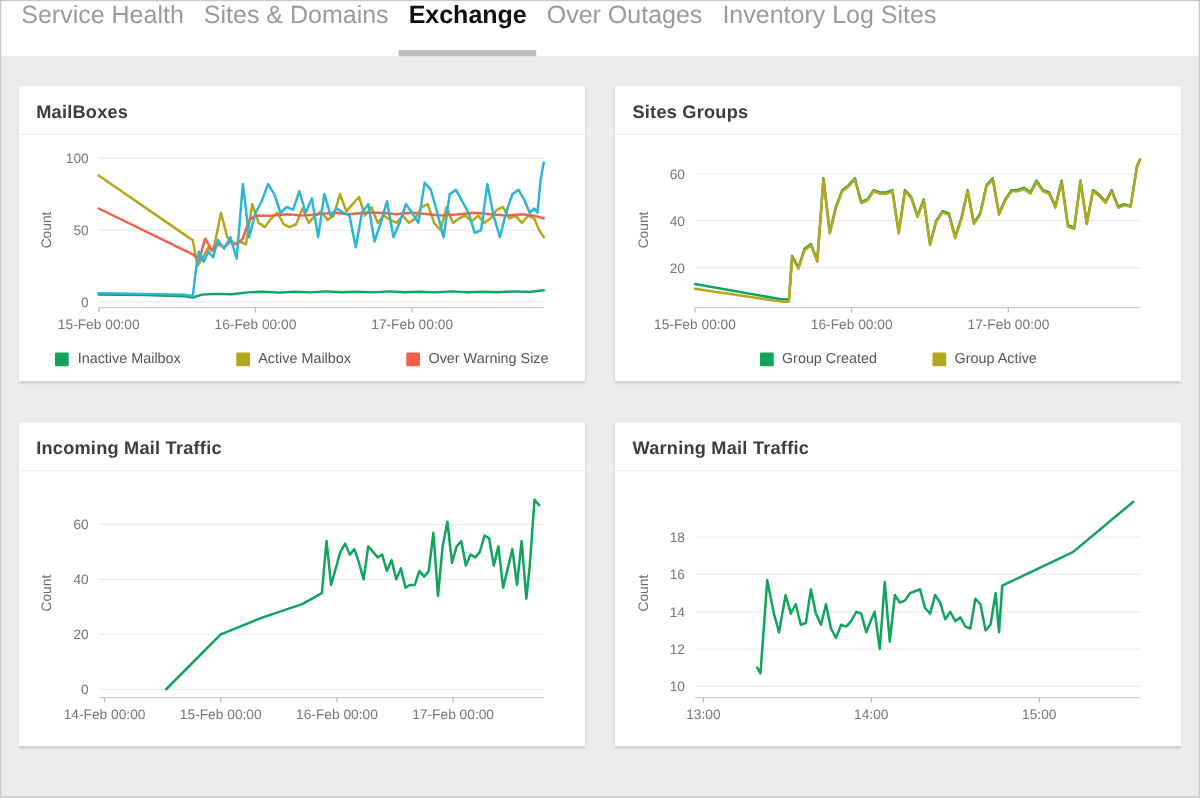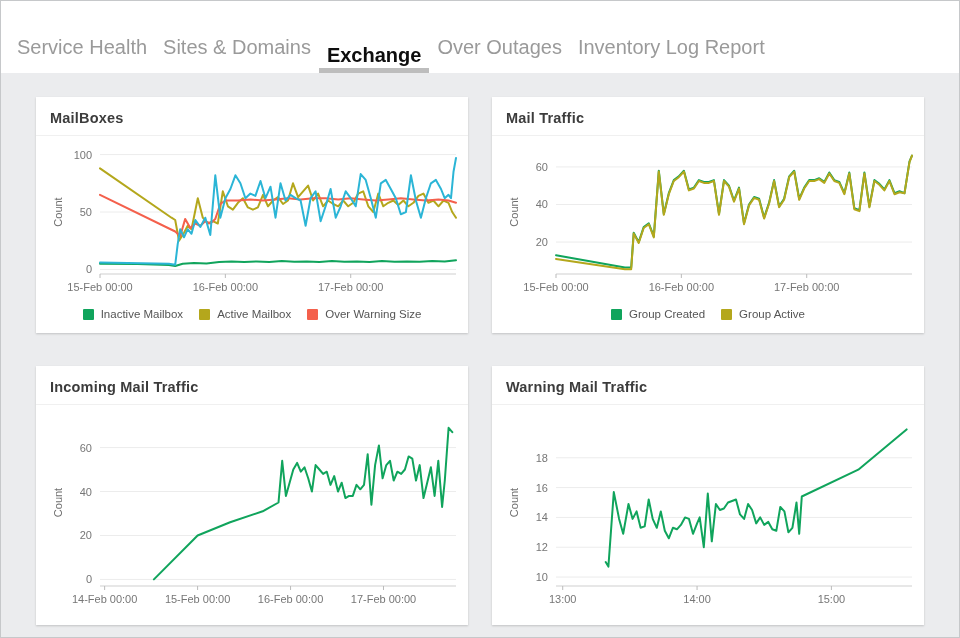--- a/index.html
+++ b/index.html
@@ -1,43 +1,43 @@
 <!DOCTYPE html>
 <html><head>
 <meta charset="utf-8">
 <style>
   html,body{margin:0;padding:0}
   body{
     width:958px;height:636px;border:1px solid #c6c8ca;overflow:hidden;
     background:#ebecee;font-family:"Liberation Sans",sans-serif;
     -webkit-font-smoothing:antialiased;
   }
-  .header{background:#fff;height:72px;display:flex;align-items:flex-end;padding-left:8px;box-sizing:border-box;}
+  .header{background:#fff;height:44px;display:flex;padding-left:8px;box-sizing:border-box;}
   .tab{font-size:20px;color:#9a9a9a;padding:0 8px 14px;white-space:nowrap;cursor:pointer;}
   .tab.active{color:#0e0e0e;font-weight:bold;border-bottom:5px solid #bdbdbd;padding-bottom:1px;}
-  .content{padding:24px 35px 0;display:grid;grid-template-columns:1fr 1fr;grid-template-rows:236px 259px;gap:33px 24px;}
+  .content{padding:24px 14px 0;display:grid;grid-template-columns:1fr 1fr;grid-template-rows:236px 259px;gap:33px 24px;}
   .card{background:#fff;box-shadow:0 1px 2px rgba(0,0,0,.18);padding:0 14px;box-sizing:border-box;overflow:hidden;}
   .card-title{margin:0;padding:13px 0 9px;font-size:14.5px;font-weight:bold;color:#3c3c3c;letter-spacing:.2px;}
   .divider{border-top:1px solid #f0f0f0;margin:0 -14px;}
   .chart-box{margin-top:4px;}
-  .legend{display:flex;justify-content:center;gap:16px;font-size:11.5px;color:#555;margin-top:2px;}
+  .legend{display:flex;justify-content:center;gap:44px;font-size:11.5px;color:#555;margin-top:2px;}
   .lg-item{display:inline-flex;align-items:center;cursor:pointer;}
   .sw{width:11px;height:11px;display:inline-block;margin-right:7px;border-radius:1px;}
   svg text.tick{font-size:11px;fill:#767676;}
   svg text.ylab{font-size:11px;fill:#6e6e6e;}
 </style>
 </head>
 <body>
 
 <div class="header">
     <span class="tab">Service Health</span>
     <span class="tab">Sites &amp; Domains</span>
     <span class="tab active">Exchange</span>
     <span class="tab">Over Outages</span>
-    <span class="tab">Inventory Log Report</span>
+    <span class="tab">Inventory Log Sites</span>
   </div>
 
 <div class="content">
 
   <section class="card">
     <h2 class="card-title">MailBoxes</h2>
     <div class="divider"></div>
     <div class="chart-box"><svg width="418" height="162" viewBox="0 0 418 162">
           <line x1="50" x2="406" y1="129.4074074074074" y2="129.4074074074074" stroke="#ececec"></line>
           <text x="42" y="133.4074074074074" text-anchor="end" class="tick">0</text>
@@ -68,21 +68,21 @@
           <span>Active Mailbox</span>
         </span>
         <span class="lg-item">
           <span class="sw" style="background: rgb(244, 96, 76);"></span>
           <span>Over Warning Size</span>
         </span>
       </div>
   </section>
 
   <section class="card">
-    <h2 class="card-title">Mail Traffic</h2>
+    <h2 class="card-title">Sites Groups</h2>
     <div class="divider"></div>
     <div class="chart-box"><svg width="418" height="162" viewBox="0 0 418 162">
           <line x1="50" x2="406" y1="102.06060606060606" y2="102.06060606060606" stroke="#ececec"></line>
           <text x="42" y="106.06060606060606" text-anchor="end" class="tick">20</text>
           <line x1="50" x2="406" y1="64.48484848484848" y2="64.48484848484848" stroke="#ececec"></line>
           <text x="42" y="68.48484848484848" text-anchor="end" class="tick">40</text>
           <line x1="50" x2="406" y1="26.909090909090907" y2="26.909090909090907" stroke="#ececec"></line>
           <text x="42" y="30.909090909090907" text-anchor="end" class="tick">60</text>
           <line x1="50" x2="406" y1="134" y2="134" stroke="#cfcfcf"></line>
           <line x1="50" x2="50" y1="134" y2="138" stroke="#bbbbbb"></line>

